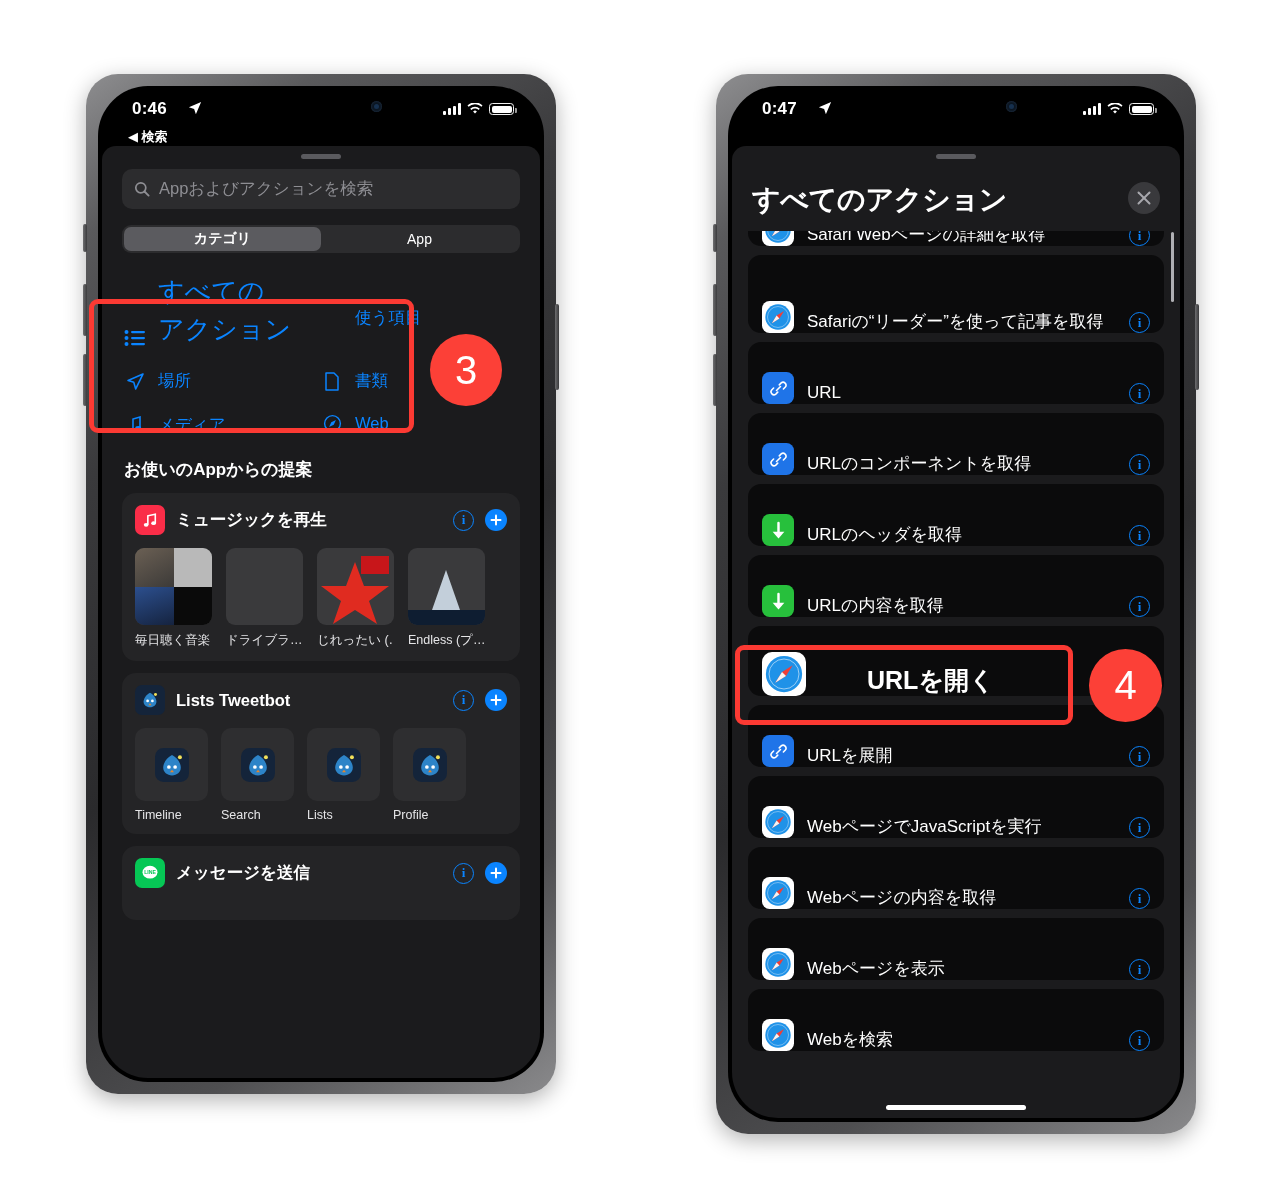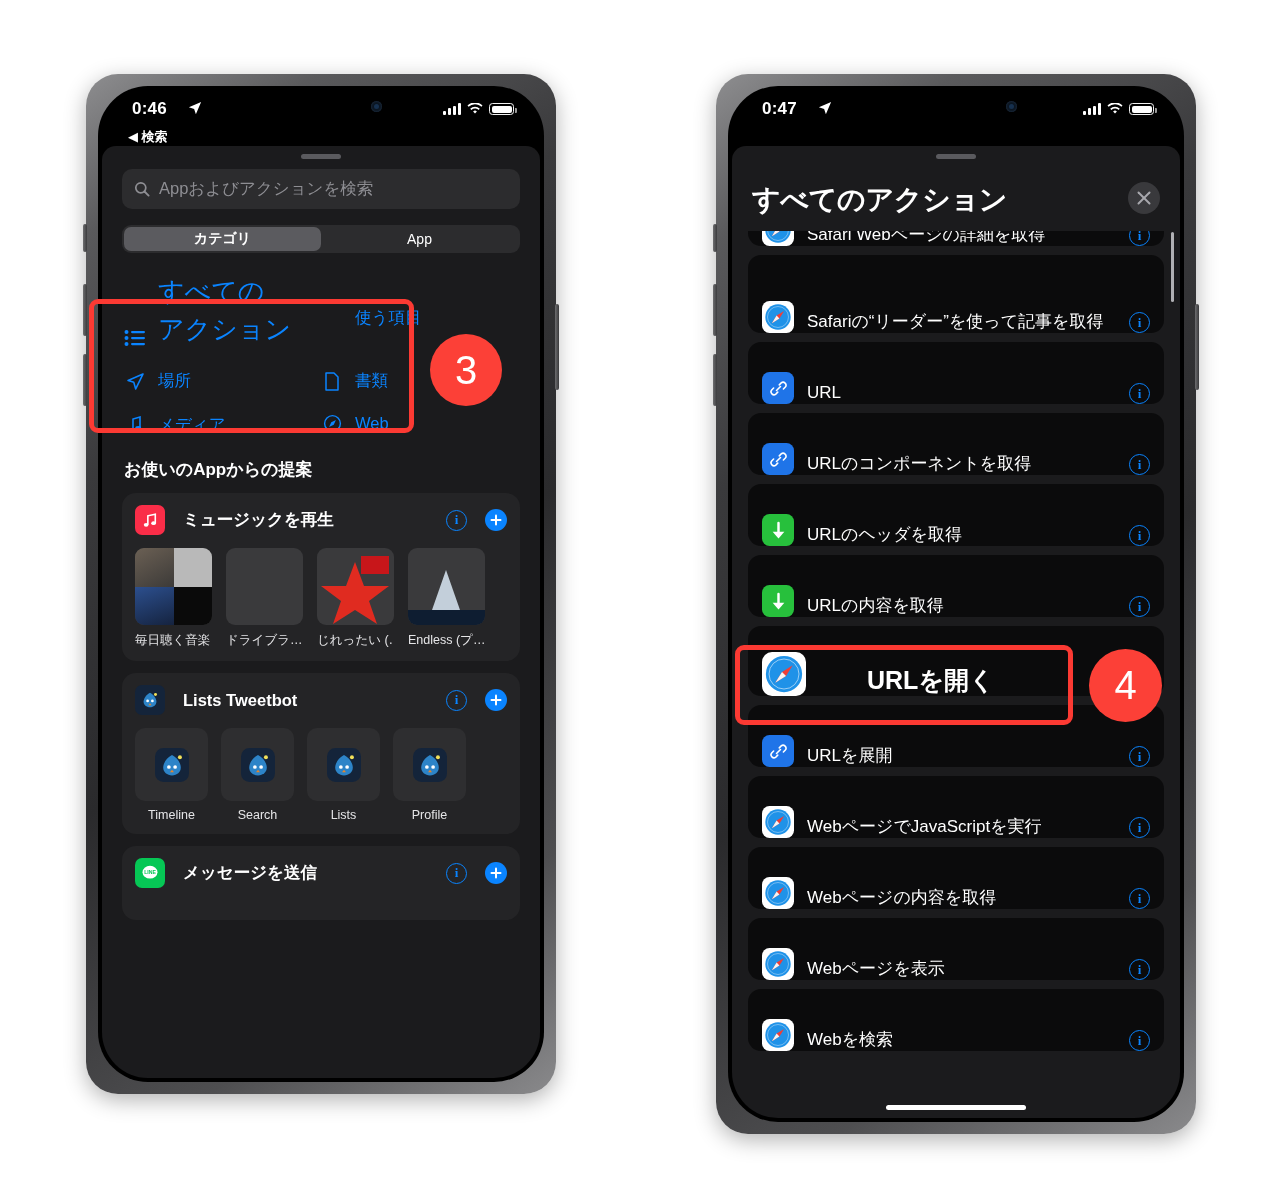--- a/index.html
+++ b/index.html
@@ -71,21 +71,21 @@
     font-size:14px; color:#fff; border-radius:7px; font-weight:500; }
   .seg.active { background:#5b5b5f; font-weight:700; }
   .cat { display:flex; align-items:center; gap:12px; color:#0a84ff; font-size:16.5px; }
   .cat .ci { width:22px; flex:none; display:flex; justify-content:center; }
 
   .sect-head { margin:22px 22px 0; }
   .sect-title { color:#fff; font-size:17px; font-weight:700; }
   .sect-sub { color:#8e8e93; font-size:13.5px; margin-top:3px; }
 
   .card { margin:12px 20px 0; background:#242426; border-radius:14px; padding:12px 13px 12px; }
-  .card-head { display:flex; align-items:center; gap:18px; }
+  .card-head { display:flex; align-items:center; gap:11px; }
   .card-icon { width:30px; height:30px; border-radius:7px; flex:none; overflow:hidden;
     display:flex; align-items:center; justify-content:center; }
   .card-title { color:#fff; font-size:16.5px; font-weight:600; flex:1; }
   .icon-info { width:21px; height:21px; border:1.6px solid #0a84ff; border-radius:50%;
     color:#0a84ff; font-size:13px; font-weight:700; display:flex;
     align-items:center; justify-content:center; font-family:"Liberation Serif",serif; }
   .icon-plus { width:22px; height:22px; border-radius:50%; background:#0a84ff;
     position:relative; flex:none; }
   .icon-plus::before,.icon-plus::after{ content:""; position:absolute; background:#fff;
     border-radius:1px; left:50%; top:50%; }
@@ -95,21 +95,21 @@
   .tiles { display:flex; gap:14px; margin-top:13px; }
   .tile { width:77px; flex:none; }
   .tile .art { width:77px; height:77px; border-radius:9px; overflow:hidden;
     background:#3a3a3c; position:relative; }
   .tile .lbl { color:#e5e5e7; font-size:12.5px; margin-top:7px; 
     white-space:nowrap; overflow:hidden; }
   .tiles-app { display:flex; gap:13px; margin-top:13px; }
   .tile-app { width:73px; flex:none; }
   .tile-app .box { width:73px; height:73px; border-radius:10px; background:#2e2e30;
     display:flex; align-items:center; justify-content:center; }
-  .tile-app .lbl { color:#e5e5e7; font-size:12.5px; margin-top:7px; text-align:center;
+  .tile-app .lbl { color:#e5e5e7; font-size:12.5px; margin-top:7px; 
     white-space:nowrap; overflow:hidden; }
 
   
   .mosaic { display:grid; grid-template-columns:1fr 1fr; grid-template-rows:1fr 1fr;
     width:100%; height:100%; }
   .m1{background:linear-gradient(150deg,#6b6054,#3c3a38);}
   .m2{background:#b9b9b9;}
   .m3{background:linear-gradient(160deg,#2c4f8e,#15233f);}
   .m4{background:#0a0a0a;}
   .art-drive{background:linear-gradient(165deg,#c8c0b4 0%,#8b8276 38%,#2b2723 75%,#191715 100%);}

